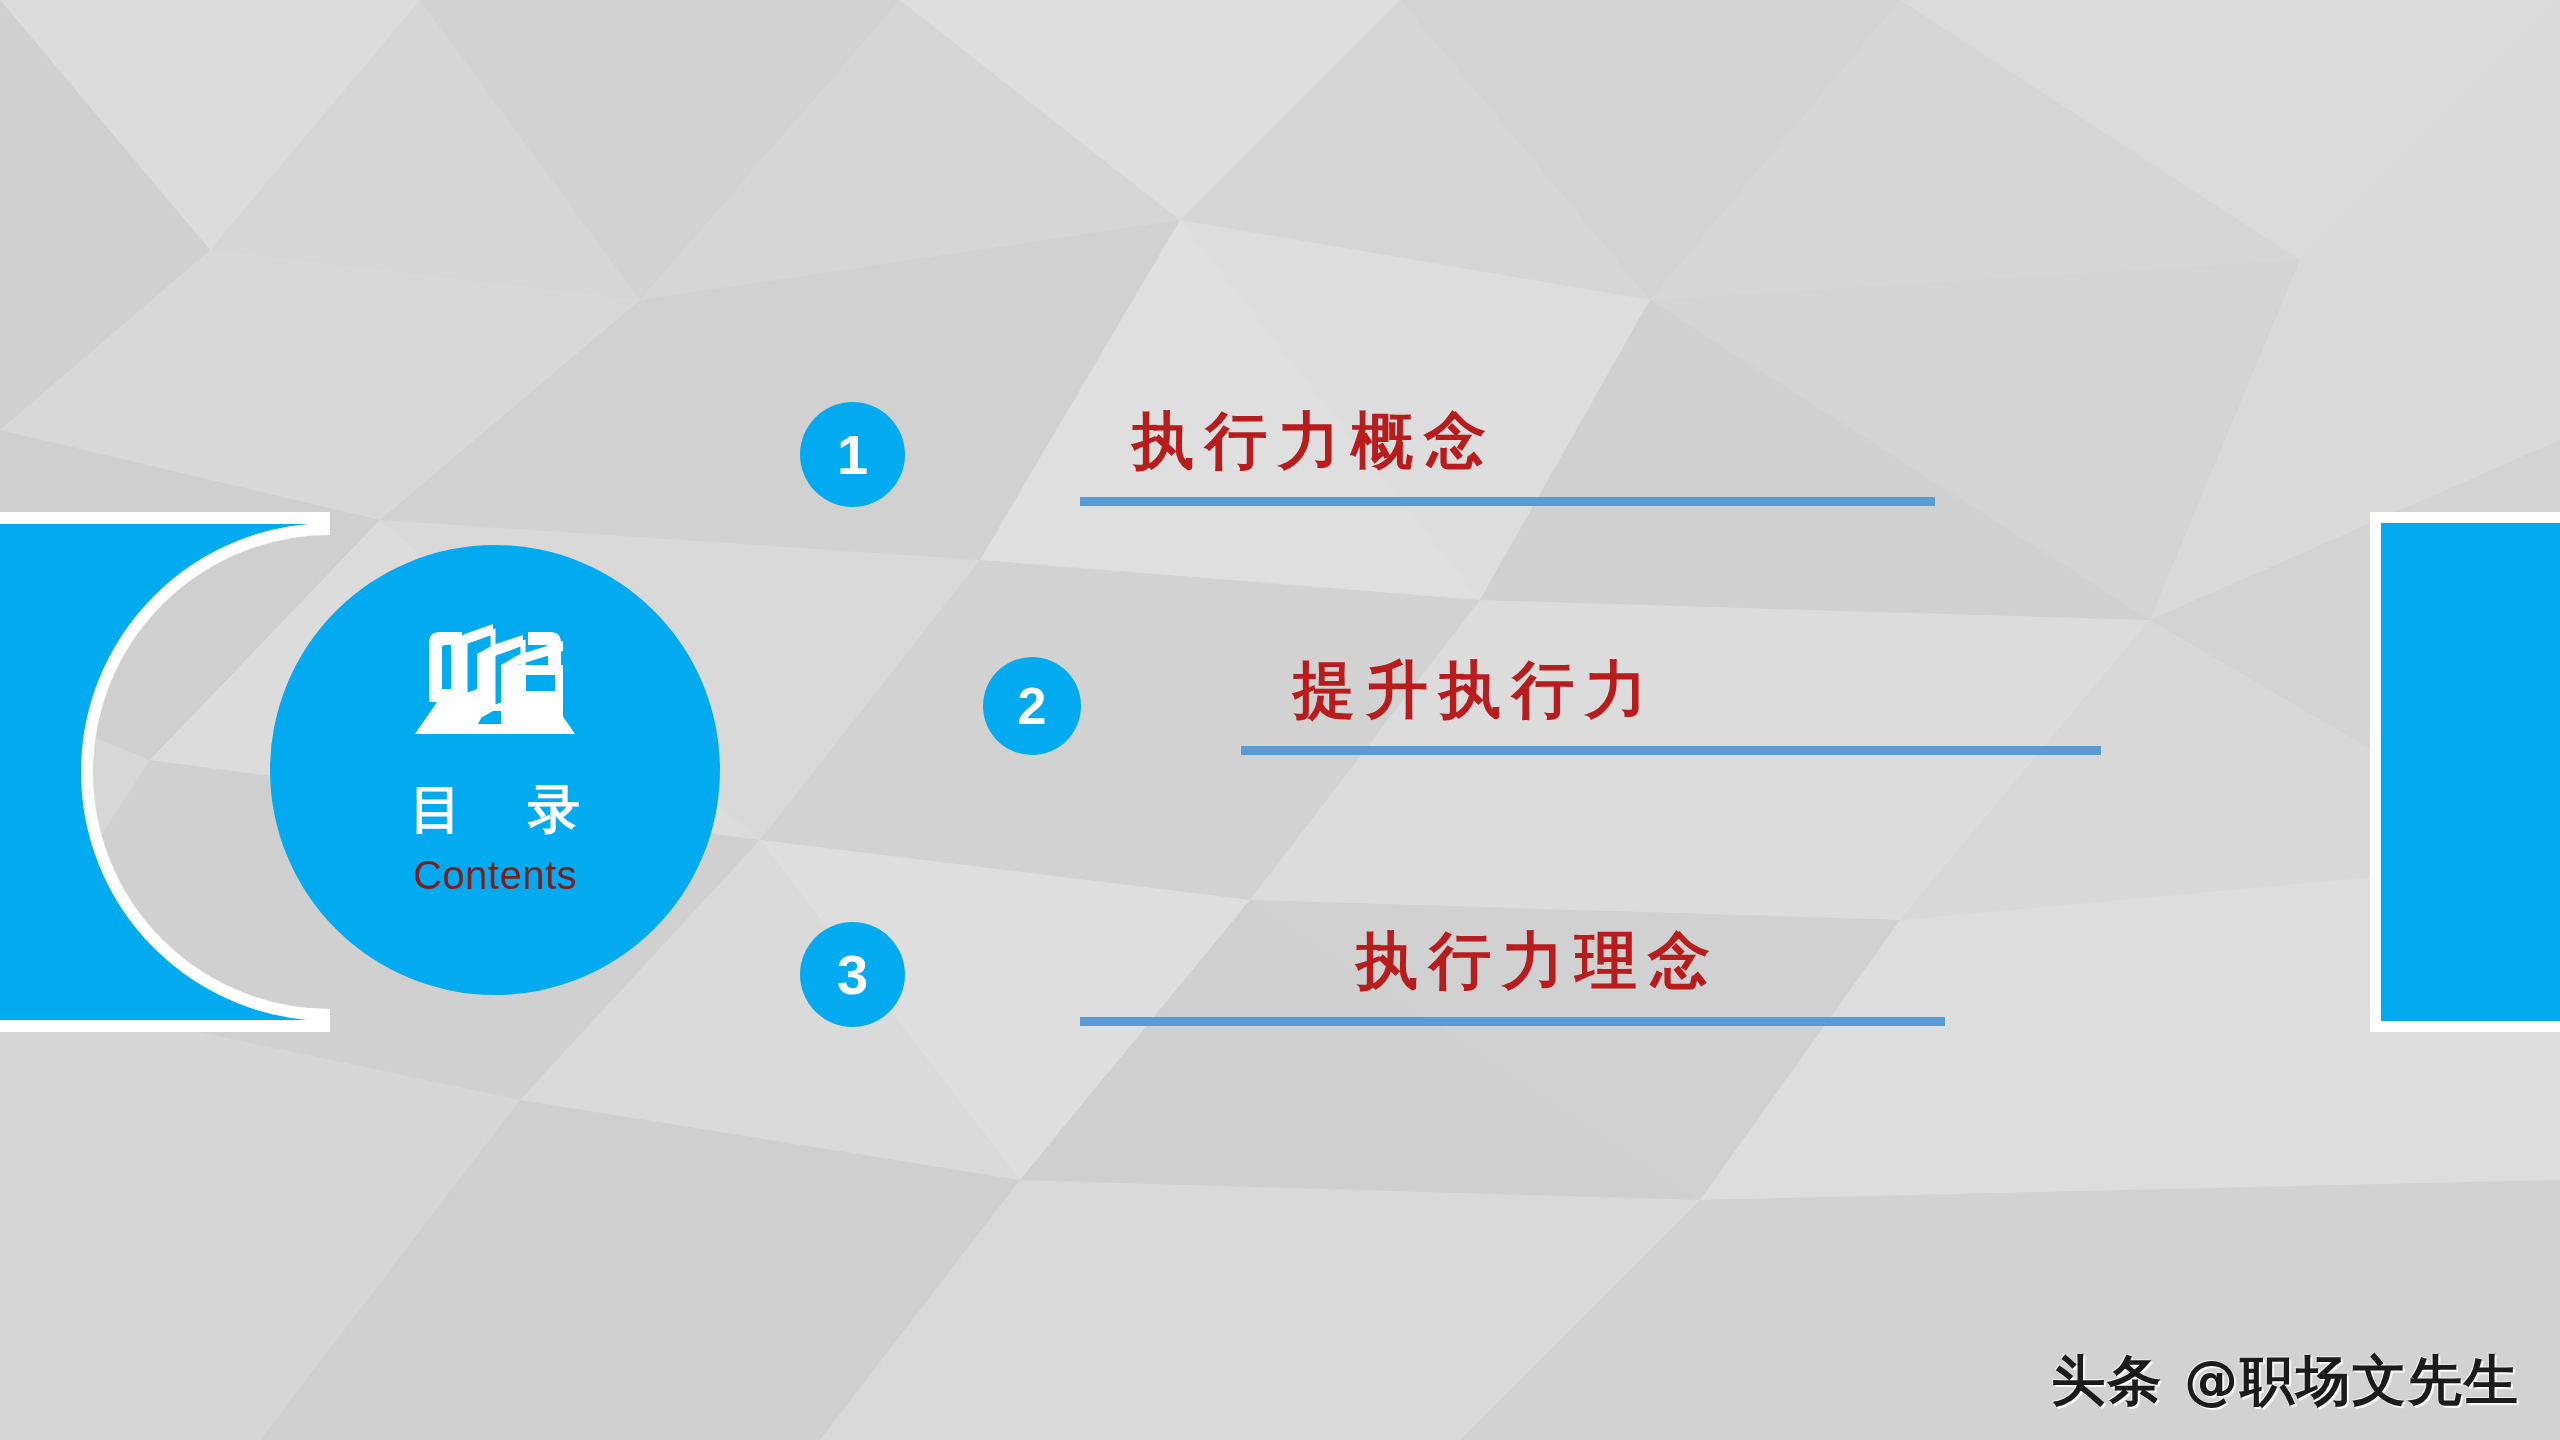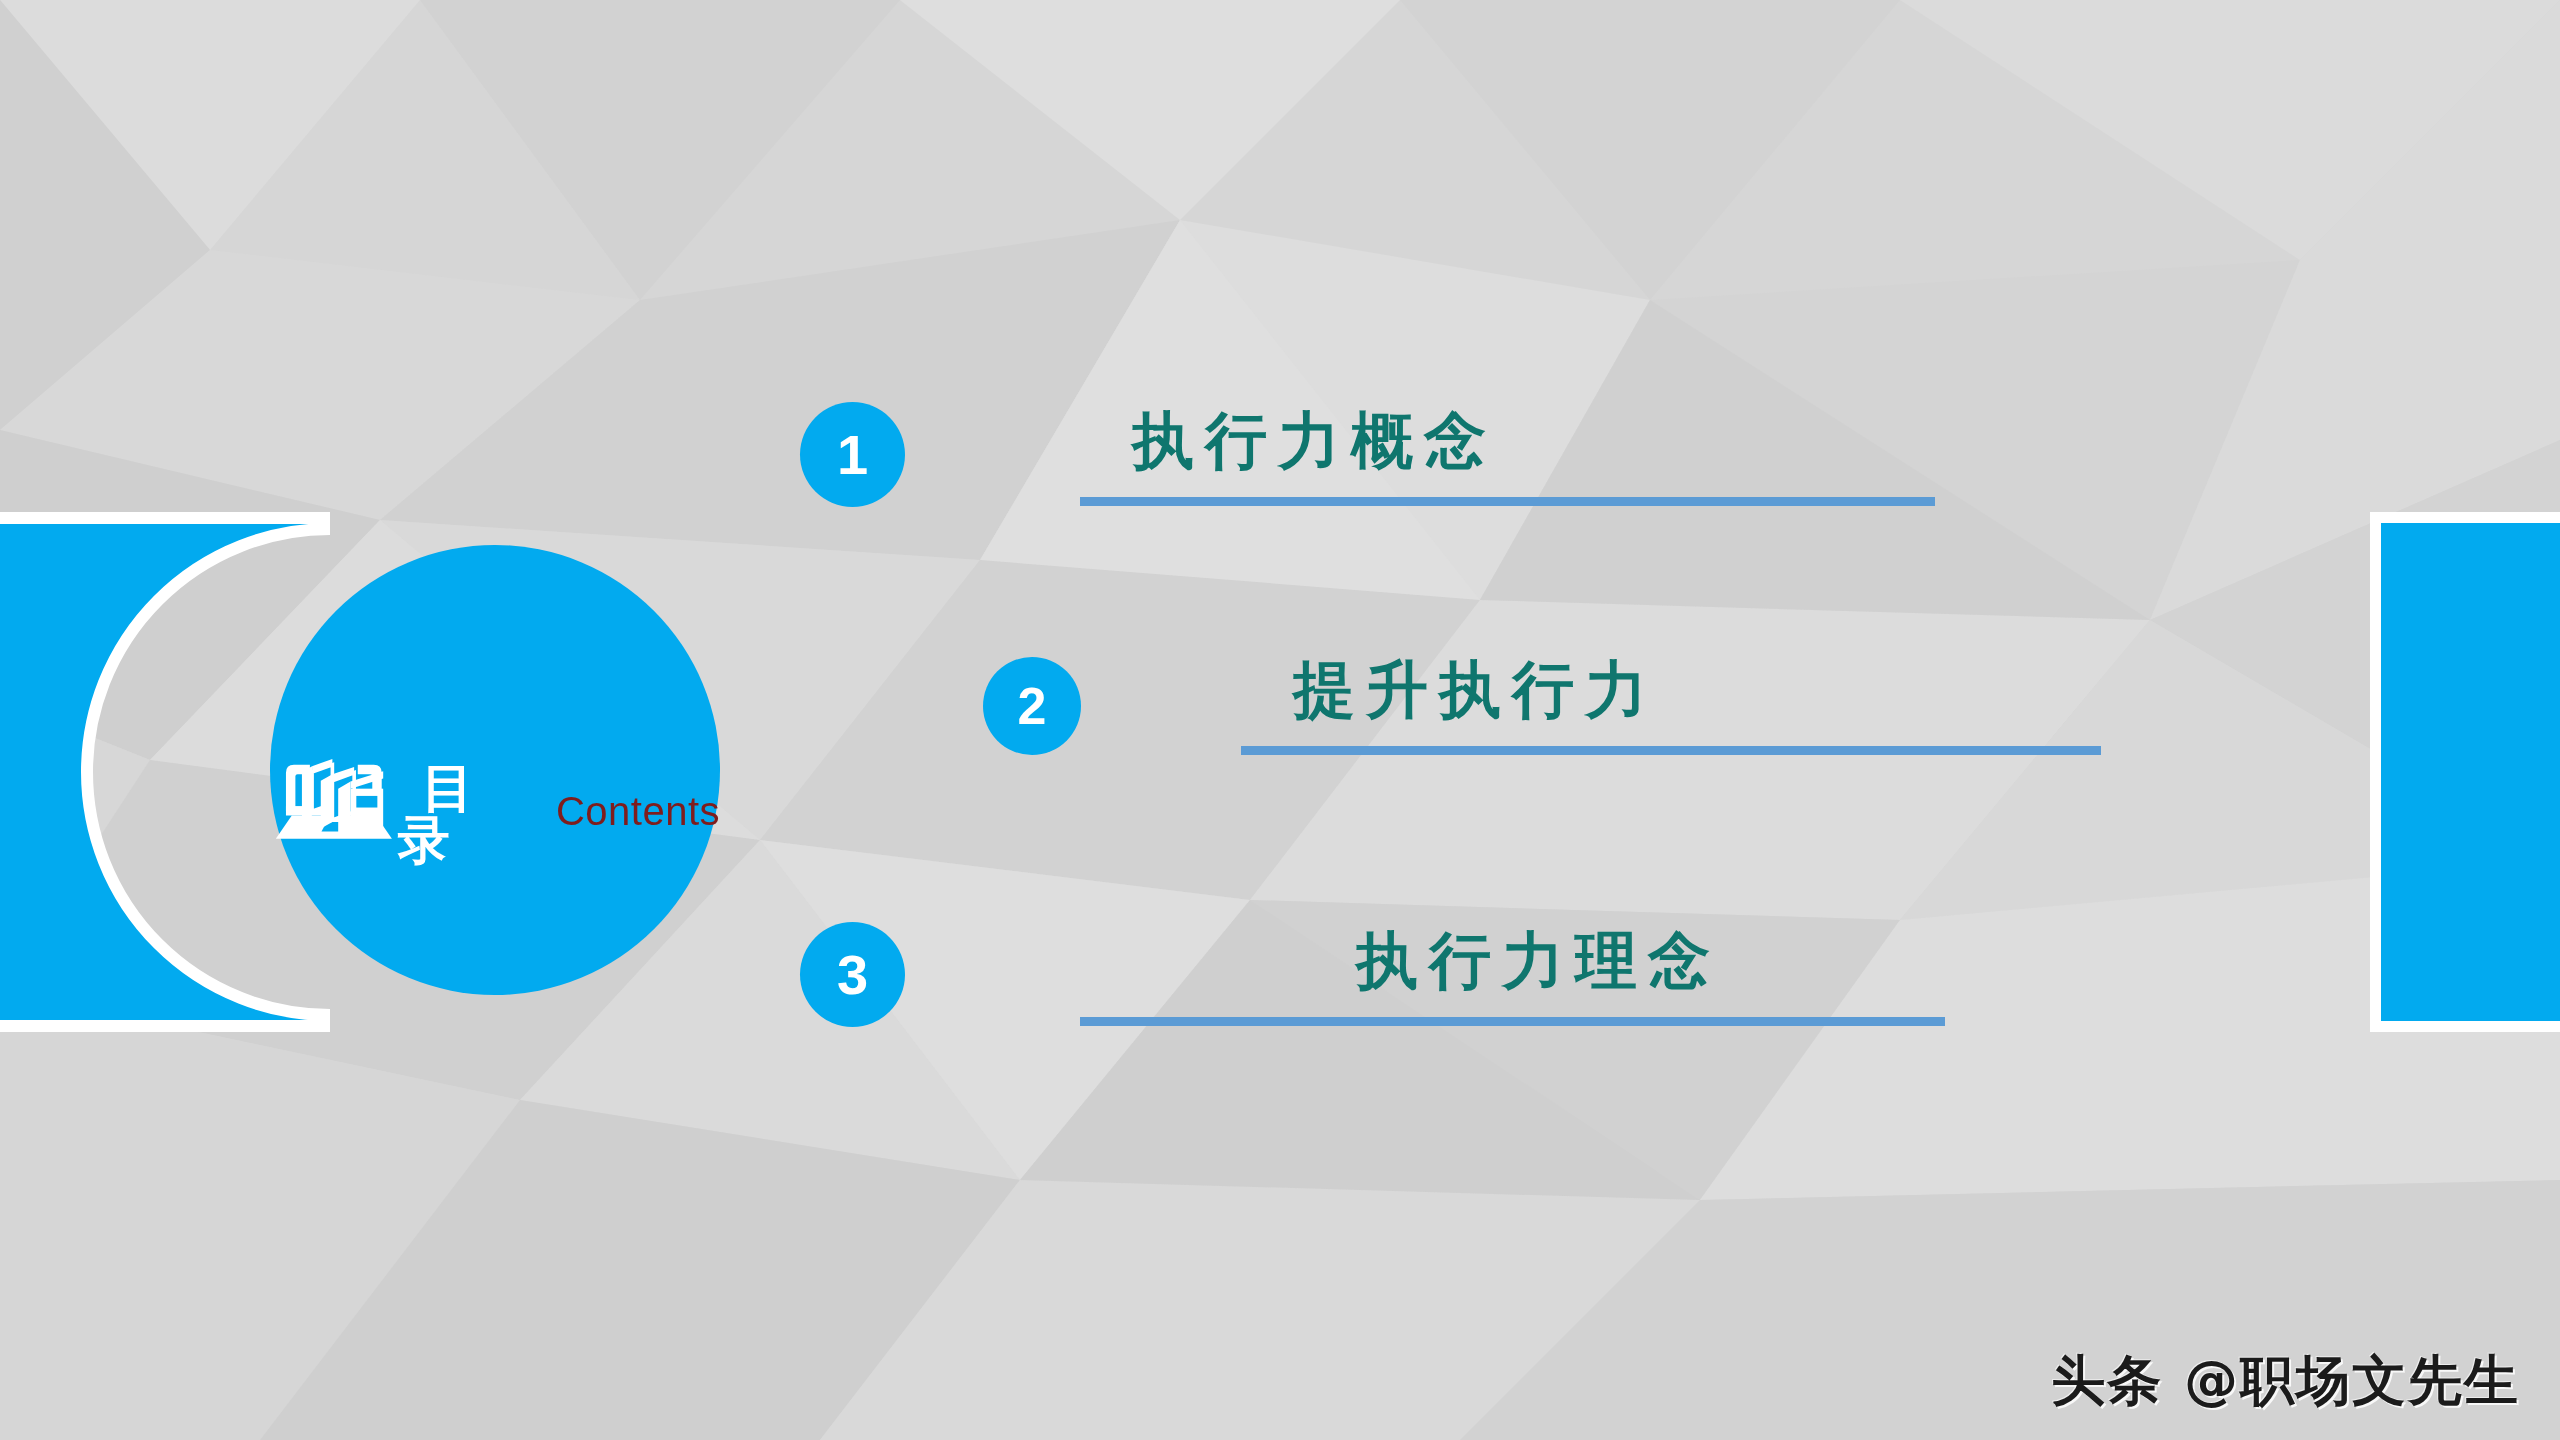--- a/index.html
+++ b/index.html
@@ -56,21 +56,21 @@
   
   #contents-circle {
     position: absolute;
     left: 270px;
     top: 545px;
     width: 450px;
     height: 450px;
     border-radius: 50%;
     background: #02AAEF;
     display: flex;
-    flex-direction: row;
+    flex-direction: column;
     align-items: center;
     justify-content: flex-start;
     padding-top: 62px;
     box-sizing: border-box;
   }
   #contents-icon {
     width: 176px;
     height: 150px;
     display: block;
   }
@@ -111,21 +111,21 @@
     font-size: 56px;
     font-weight: 700;
     flex: 0 0 auto;
     line-height: 1;
   }
   .toc-text-wrap {
     display: flex;
     flex-direction: column;
   }
   .toc-label {
-    color: #0f766e;
+    color: #b91c1c;
     font-size: 62px;
     font-weight: 700;
     letter-spacing: 11px;
     line-height: 1.08;
     white-space: nowrap;
     font-family: "DejaVu Sans", "Liberation Sans", sans-serif;
   }
   .toc-rule {
     height: 9px;
     background: #5B9BD5;

